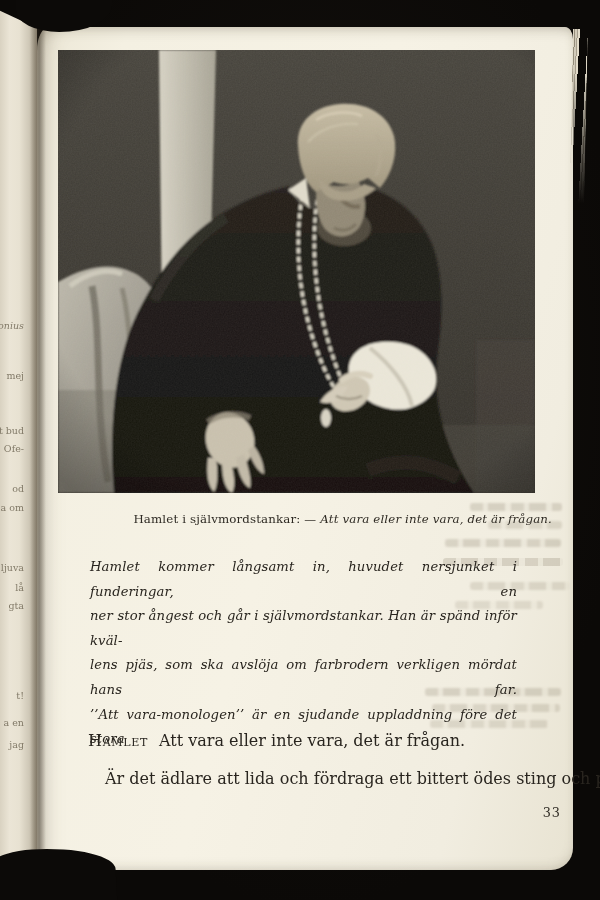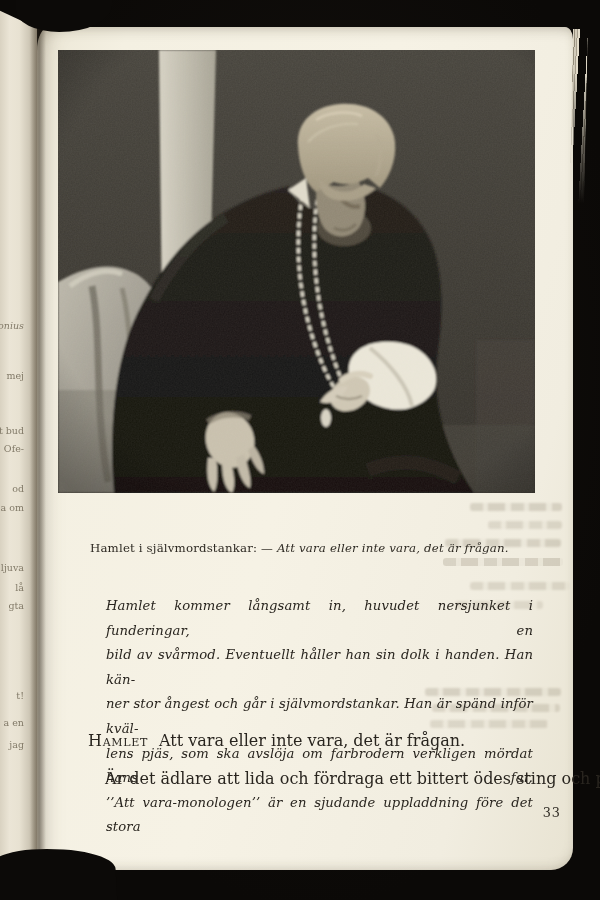--- a/index.html
+++ b/index.html
@@ -35,26 +35,26 @@
     background:repeating-linear-gradient(92deg,#ddd6c5 0 1.5px,#948c7b 1.5px 2.5px,#d2cbba 2.5px 4px,#a59d8c 4px 5px,#e3dccb 5px 7px,rgba(0,0,0,0) 7px 15px);
     -webkit-mask-image:linear-gradient(180deg,#000 22%,transparent 92%);
     mask-image:linear-gradient(180deg,#000 22%,transparent 92%);
     transform:rotate(1.2deg);}
 
   
   .photo{position:absolute;left:21px;top:23px;width:477px;height:443px;background:#3c3933;overflow:hidden;}
   .photo svg{display:block;}
 
   
-  .caption{position:absolute;left:53px;top:514px;width:462px;font-size:11.8px;
-    letter-spacing:.15px;color:#2e2a23;white-space:nowrap;}
+  .caption{position:absolute;left:53px;top:485px;width:462px;font-size:11.8px;
+    letter-spacing:.15px;color:#2e2a23;white-space:nowrap;text-align:right;}
   .caption .it{font-style:italic;margin-left:4px;}
 
-  .direction{position:absolute;left:53px;top:567px;width:427px;font-style:italic;
-    font-size:13.2px;line-height:24.6px;color:#29251f;letter-spacing:.1px;margin-left:16px;}
+  .direction{position:absolute;left:53px;top:528px;width:427px;font-style:italic;
+    font-size:13.2px;line-height:24.6px;color:#29251f;letter-spacing:.1px;}
   .dline.just{text-align:justify;text-align-last:justify;}
 
   .dialogue{position:absolute;left:51px;top:701px;width:452px;font-size:16px;
     line-height:26px;color:#29251f;}
   .speaker{font-variant:small-caps;letter-spacing:.7px;margin-right:11px;}
   .verse{padding-left:17px;white-space:nowrap;margin-top:12px;}
 
   .pagenum{position:absolute;left:0;top:778px;width:524px;text-align:right;
     font-size:12.8px;color:#2e2a23;letter-spacing:1px;}
 
@@ -198,21 +198,20 @@
     <div class="ghost g7"></div>
     <div class="ghost g8"></div>
     <div class="ghost g9"></div>
 
     <div class="caption">
       <span>Hamlet i självmordstankar: —</span><span class="it">Att vara eller inte vara, det är frågan.</span>
     </div>
 
     <div class="direction">
       <div class="dline just">Hamlet kommer långsamt in, huvudet nersjunket i funderingar, en</div>
-      <div class="dline just">bild av svårmod. Eventuellt håller han sin dolk i handen. Han kän-</div>
       <div class="dline just">ner stor ångest och går i självmordstankar. Han är spänd inför kväl-</div>
       <div class="dline just">lens pjäs, som ska avslöja om farbrodern verkligen mördat hans far.</div>
       <div class="dline just">’’Att vara-monologen’’ är en sjudande uppladdning före det stora</div>
     </div>
 
     <div class="dialogue">
       <div>
         <span class="speaker">Hamlet</span><span>Att vara eller inte vara, det är frågan.</span>
       </div>
       <div class="verse">Är det ädlare att lida och fördraga ett bittert ödes sting och pilar</div>

